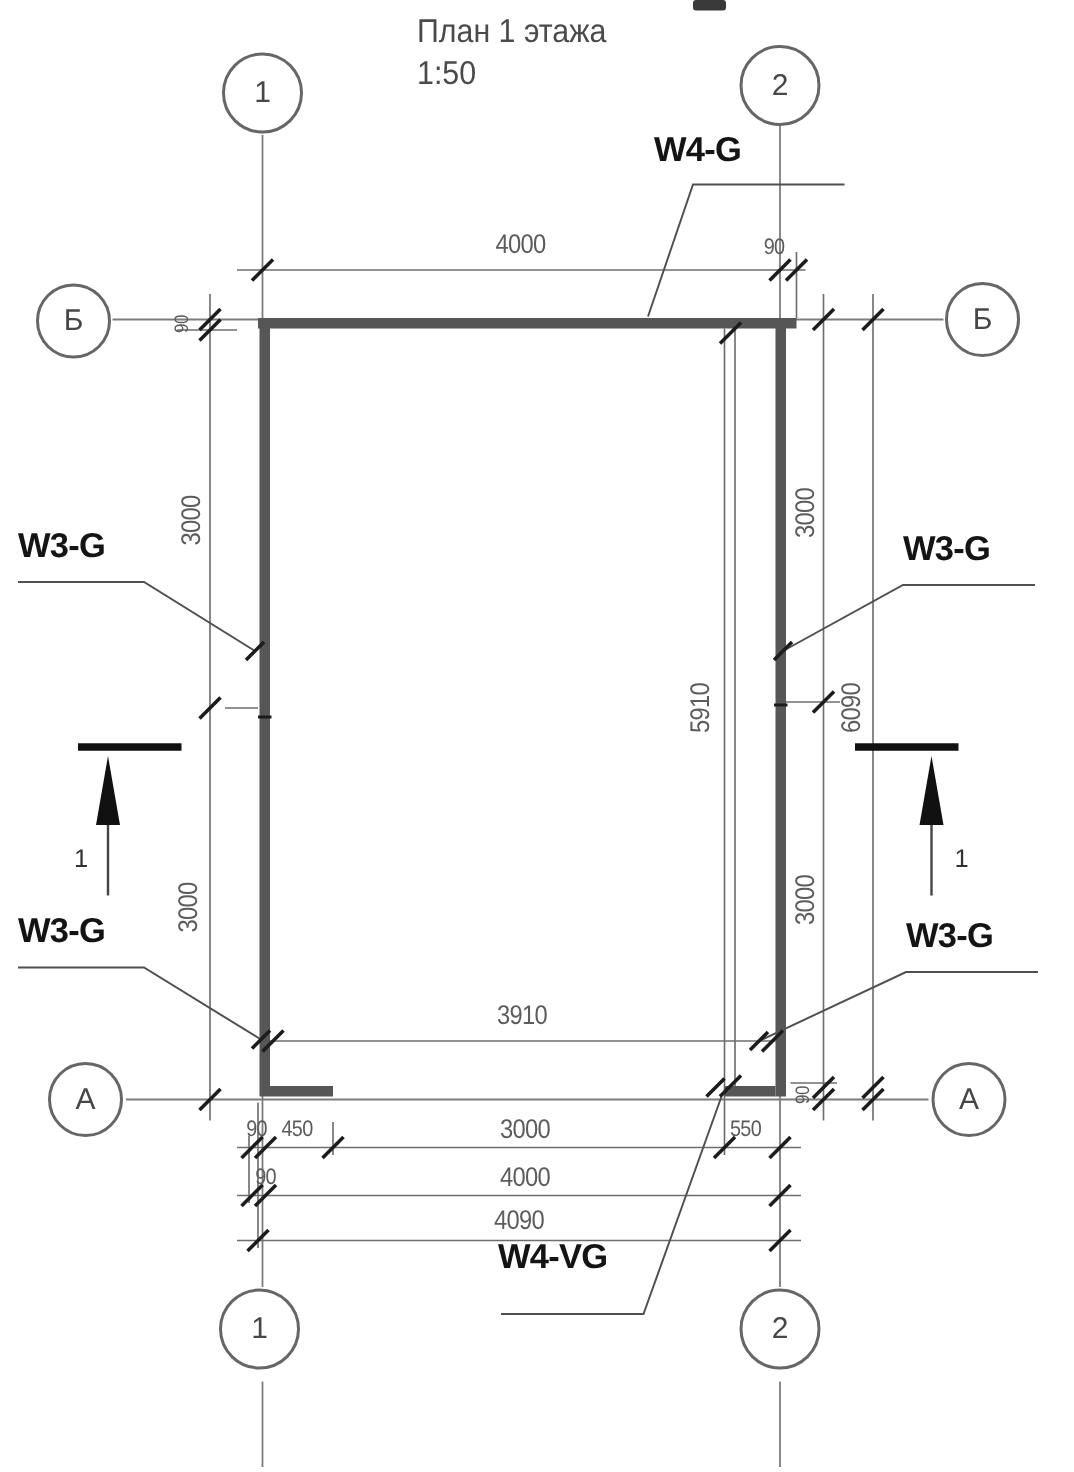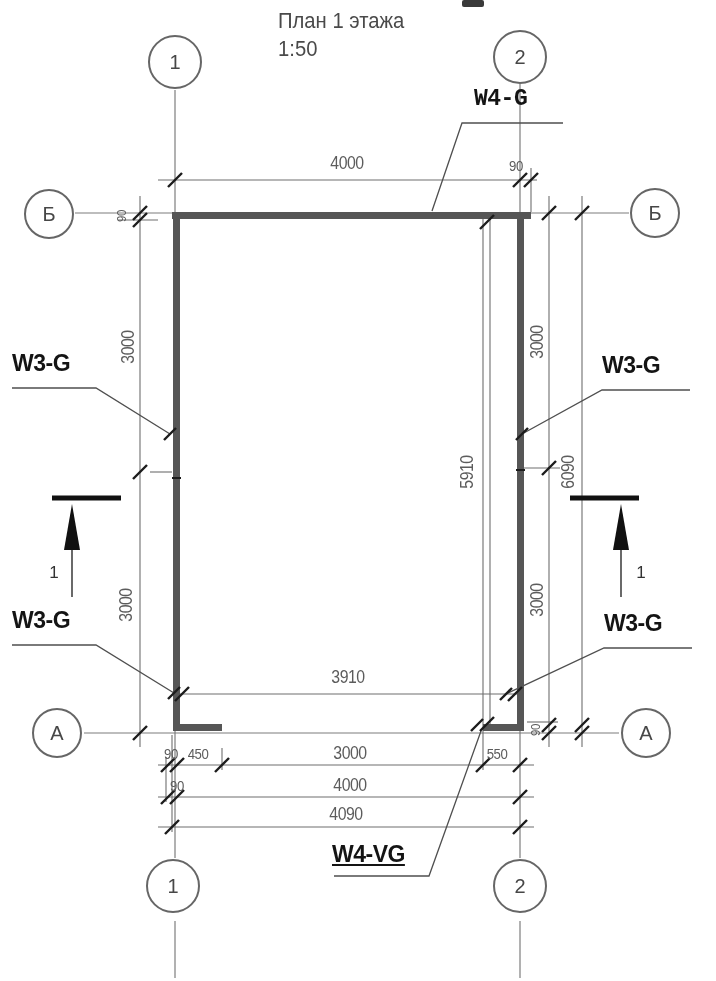--- a/index.html
+++ b/index.html
@@ -168,26 +168,26 @@
   <div class="bubble b50" style="left:630px;top:188px;">
       <span>Б</span>
     </div>
   <div class="bubble b50" style="left:32px;top:708px;">
       <span>А</span>
     </div>
   <div class="bubble b50" style="left:621px;top:708px;">
       <span>А</span>
     </div>
 
-  <div class="lbl tag" style="left:474px;top:86px;font-family:Liberation Mono, monospace;">W4-G</div>
+  <div class="lbl tag" style="left:436px;top:86px;">W4-G</div>
   <div class="lbl tag" style="left:12px;top:350px;">W3-G</div>
   <div class="lbl tag" style="left:12px;top:607px;">W3-G</div>
   <div class="lbl tag" style="left:602px;top:352px;">W3-G</div>
   <div class="lbl tag" style="left:604px;top:610px;">W3-G</div>
-  <div class="lbl tag" style="left:332px;top:841px;text-decoration:underline;">W4-VG</div>
+  <div class="lbl tag" style="left:332px;top:824px;">W4-VG</div>
 
   <div class="lbl seclbl" style="left:54px;top:573px;">1</div>
   <div class="lbl seclbl" style="left:641px;top:573px;">1</div>
 
   <div class="lbl dim" style="left:347px;top:163px;">4000</div>
   <div class="lbl dim sm" style="left:516px;top:165px;">90</div>
 
   <div class="lbl dim rot" style="left:128px;top:347px;">3000</div>
   <div class="lbl dim rot" style="left:126px;top:605px;">3000</div>
   <div class="lbl dim rot xs" style="left:121px;top:216px;">90</div>

